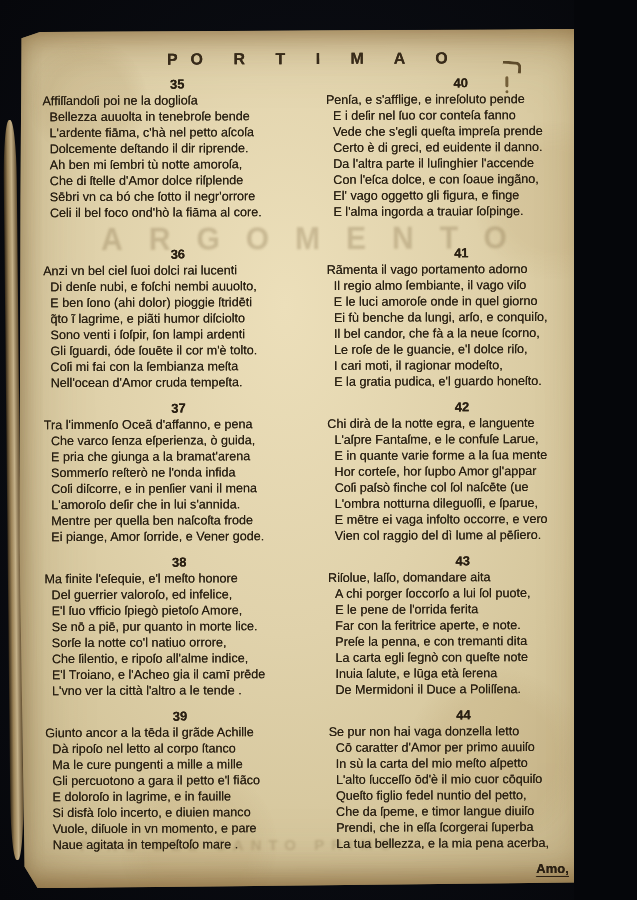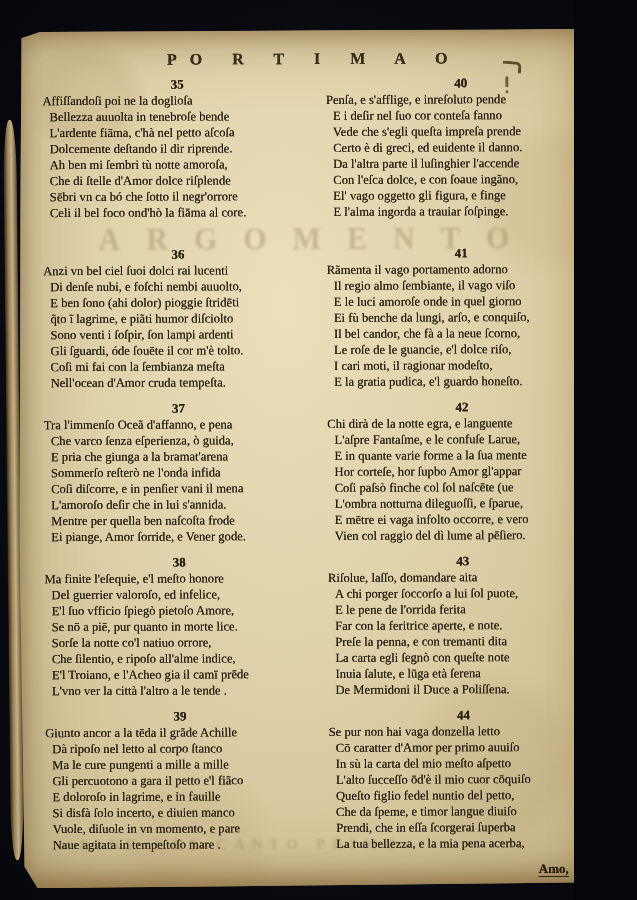--- a/index.html
+++ b/index.html
@@ -1,19 +1,19 @@
 <!DOCTYPE html>
 <html><head>
 <meta charset="utf-8">
 <style>
   html,body{margin:0;padding:0;background:#05060a;}
   .photo{
     position:relative;width:574px;height:900px;overflow:hidden;
     background:radial-gradient(ellipse at 55% 50%, #121521 0%, #0a0c12 55%, #06070b 100%);
-    font-family:Liberation Serif, serif;
+    font-family:Liberation Sans, sans-serif;
   }
   
   .page-sliver{
     position:absolute;left:7px;top:120px;width:13px;height:740px;
     background:linear-gradient(to right,#3a2c18 0%, #a98e5e 30%, #d9c396 60%, #6b5432 100%);
     border-radius:6px/60px;transform:rotate(-0.6deg);opacity:.9;
   }
   .page{
     position:absolute;left:18px;top:30px;width:595px;height:857px;
     transform:rotate(-0.25deg);

